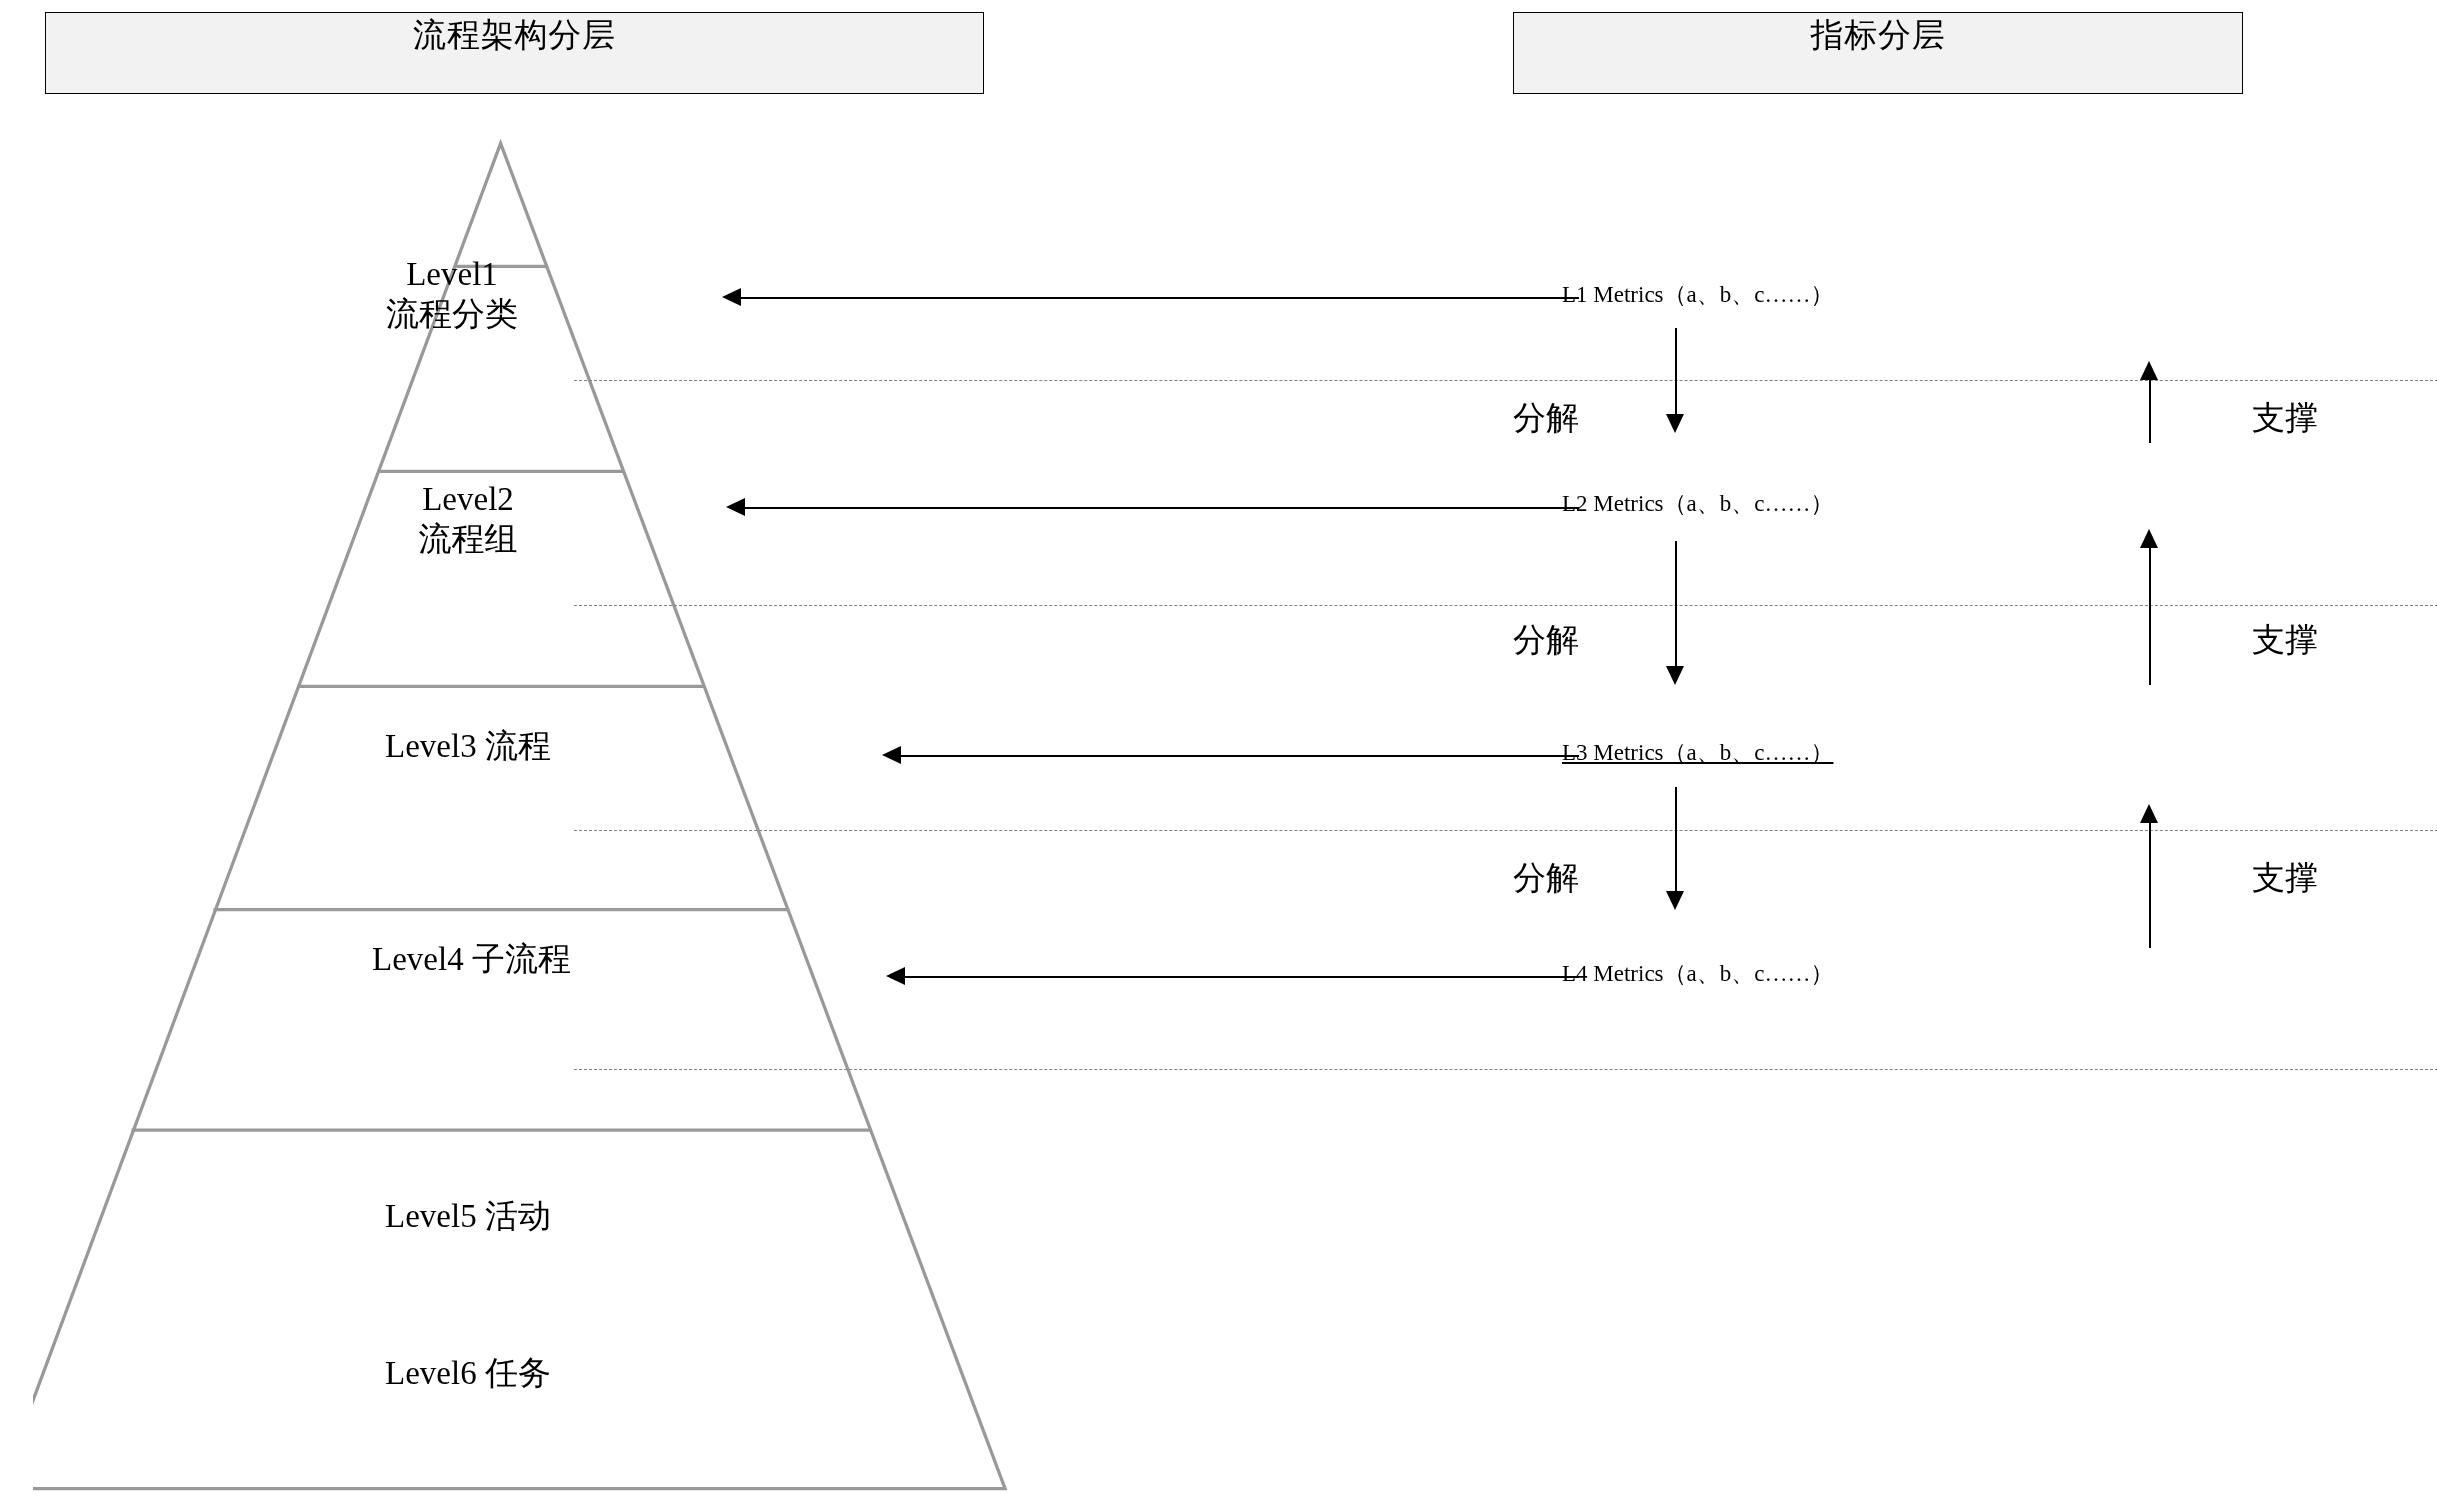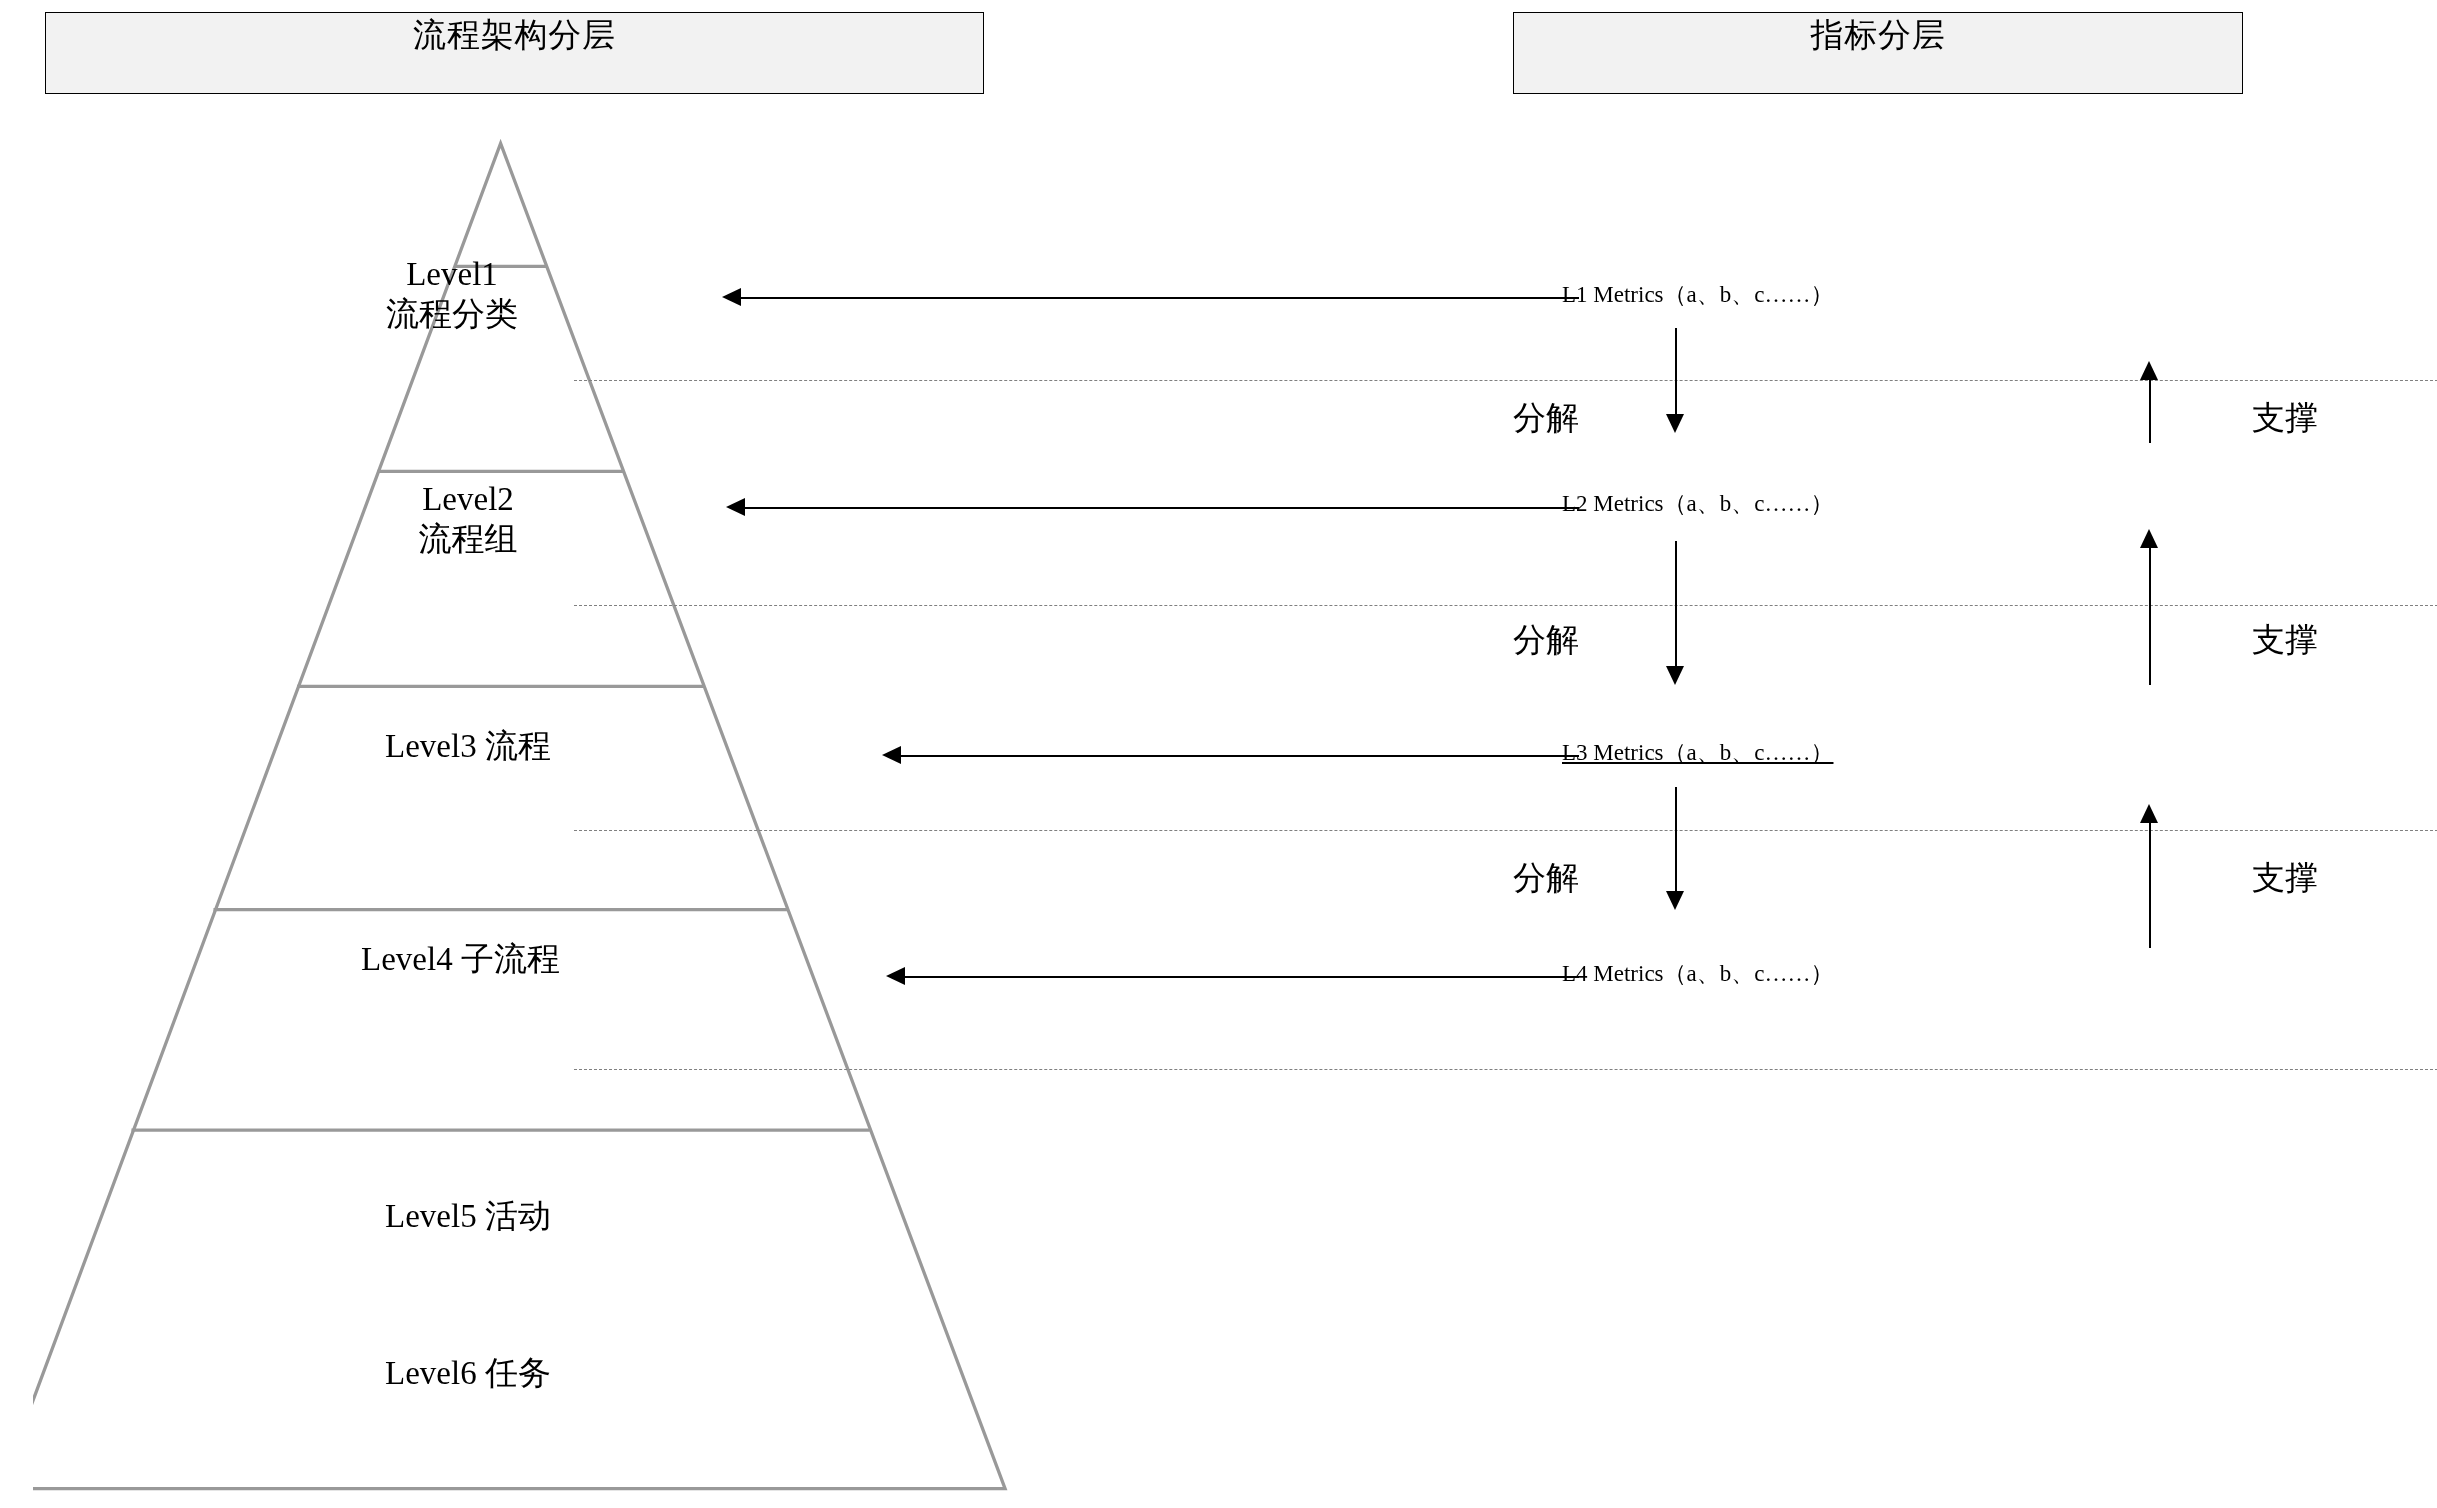--- a/index.html
+++ b/index.html
@@ -45,21 +45,21 @@
     position: absolute;
     text-align: center;
     font-size: 33px;
     line-height: 1.22;
     white-space: nowrap;
   }
   
   #lbl-l1 { left: 337px; top: 238px; width: 230px; margin-top: 16px; }
   #lbl-l2 { left: 353px; top: 447px; width: 230px; margin-top: 32px; }
   #lbl-l3 { left: 312px; top: 726px; width: 312px; }
-  #lbl-l4 { left: 288px; top: 939px; width: 345px; }
+  #lbl-l4 { left: 299px; top: 939px; width: 345px; }
   #lbl-l5 { left: 312px; top: 1148px; width: 312px; margin-top: 48px; }
   #lbl-l6 { left: 312px; top: 1353px; width: 312px; }
 
   
   .dashed-line {
     position: absolute;
     height: 0;
     border-top: 1.6px dashed #808080;
     left: 574px;
     width: 1864px;

